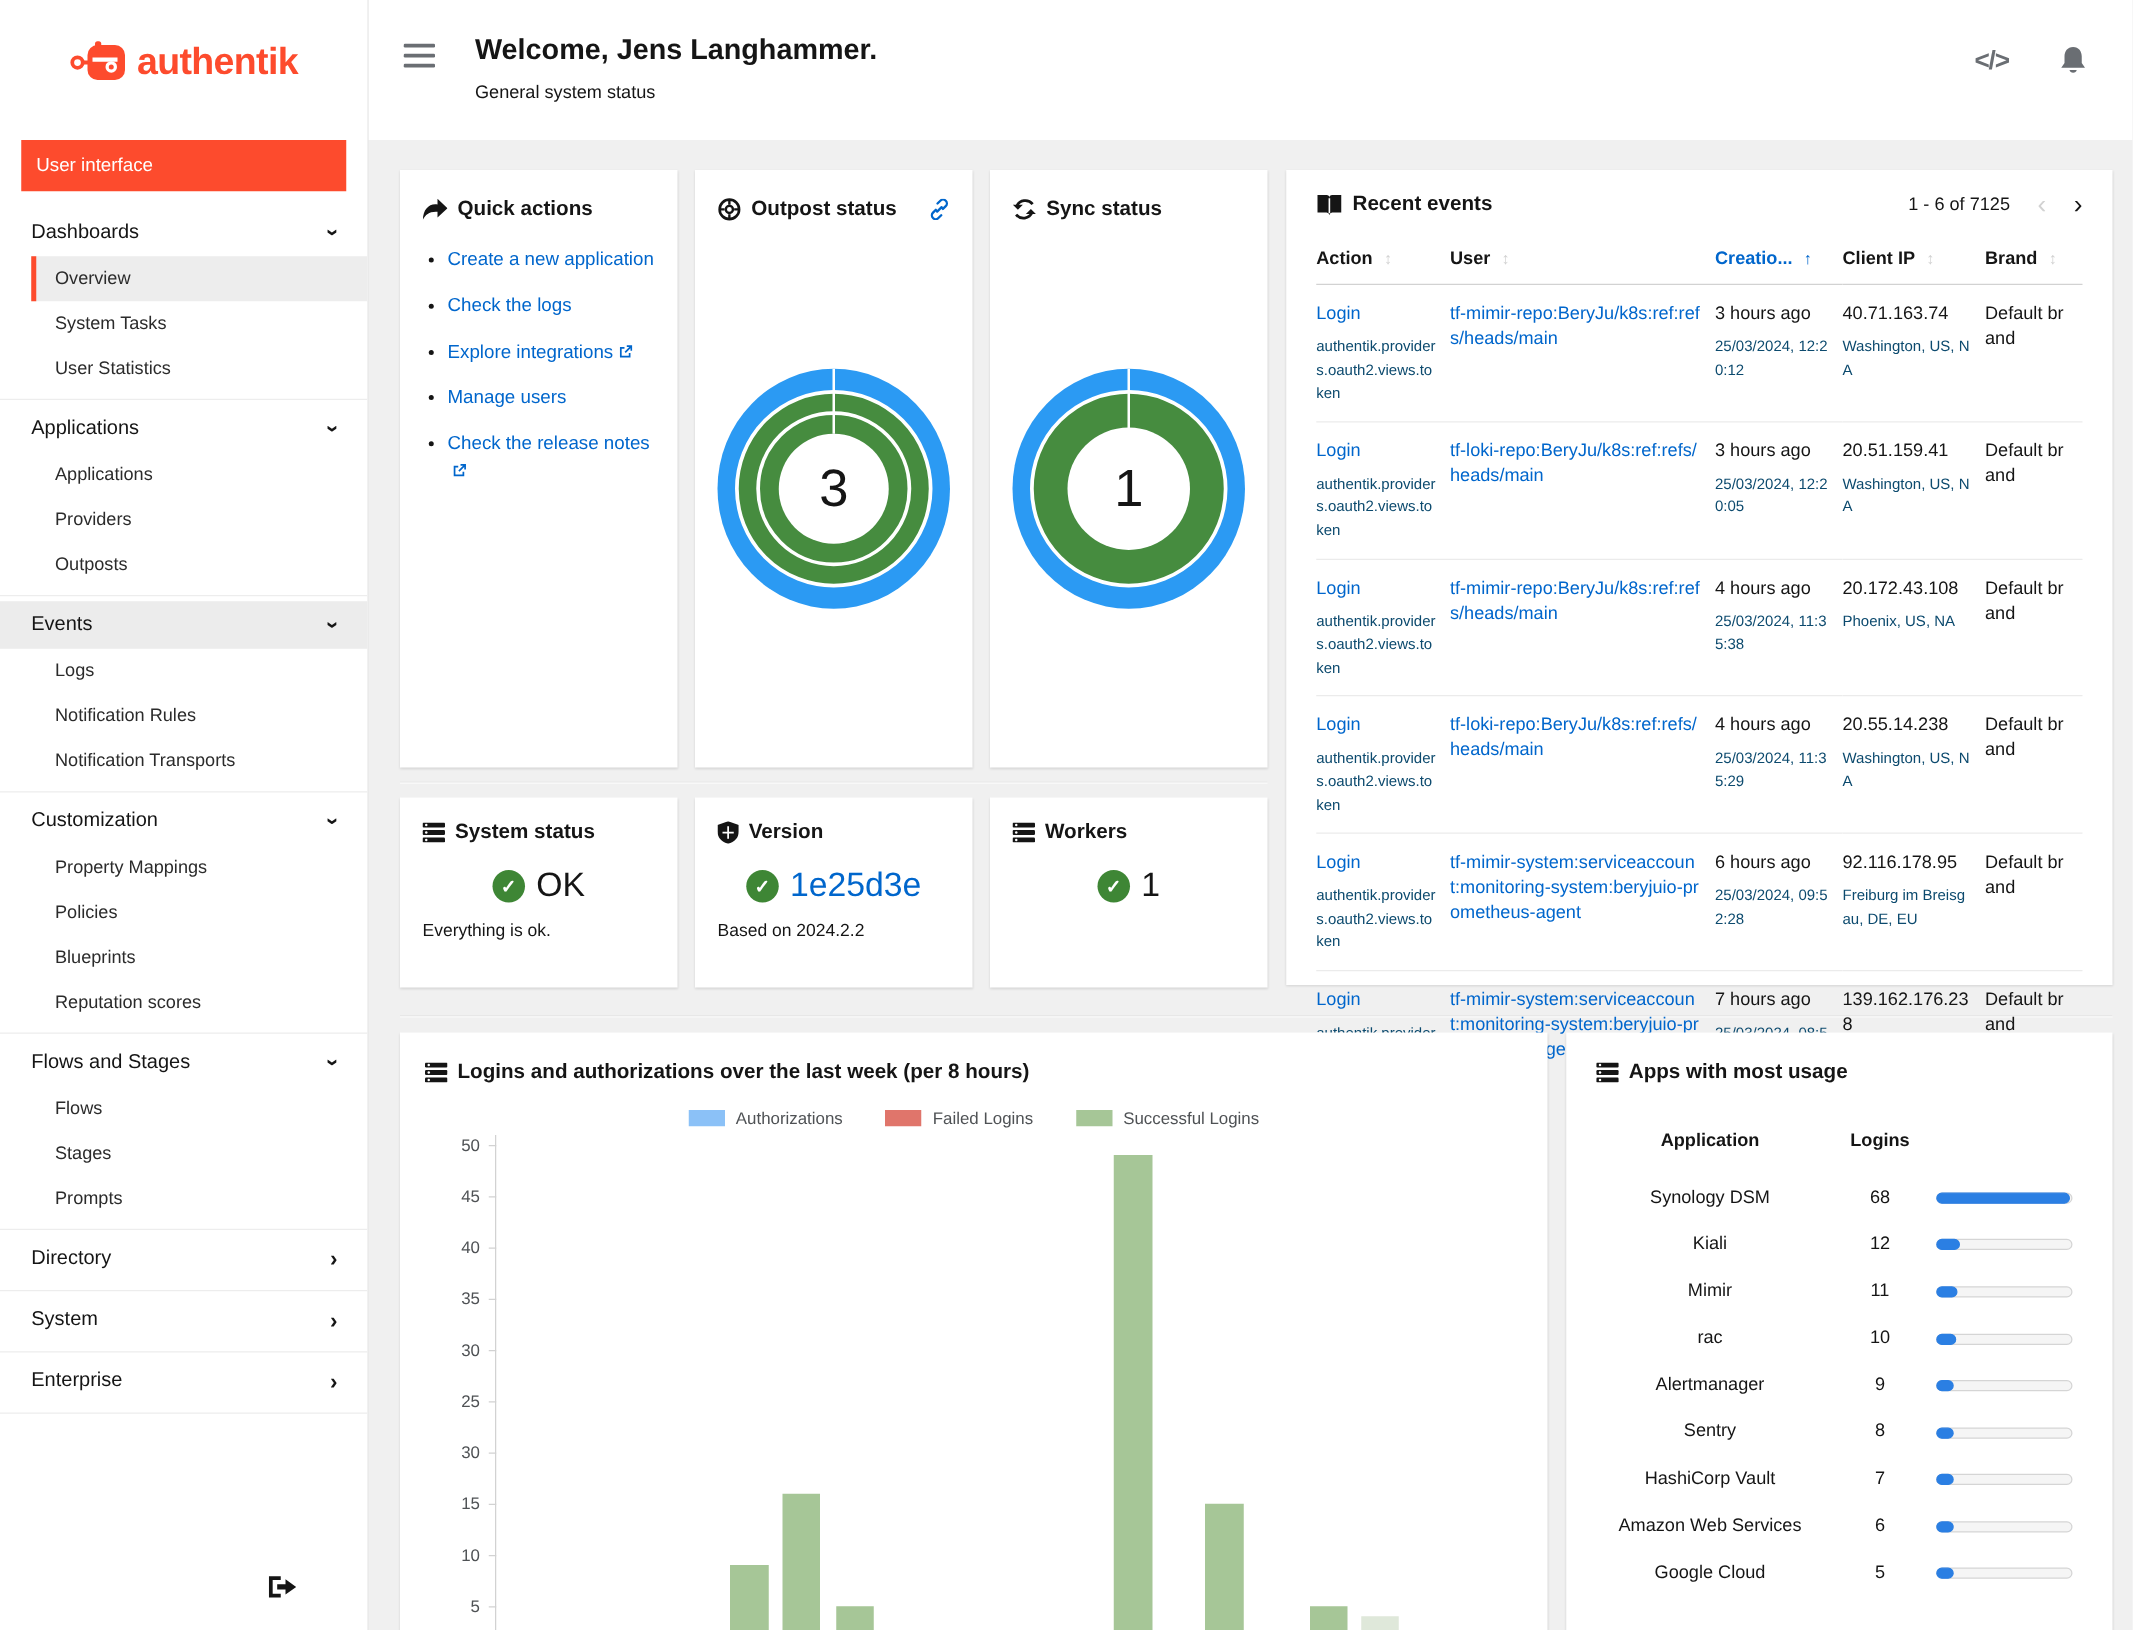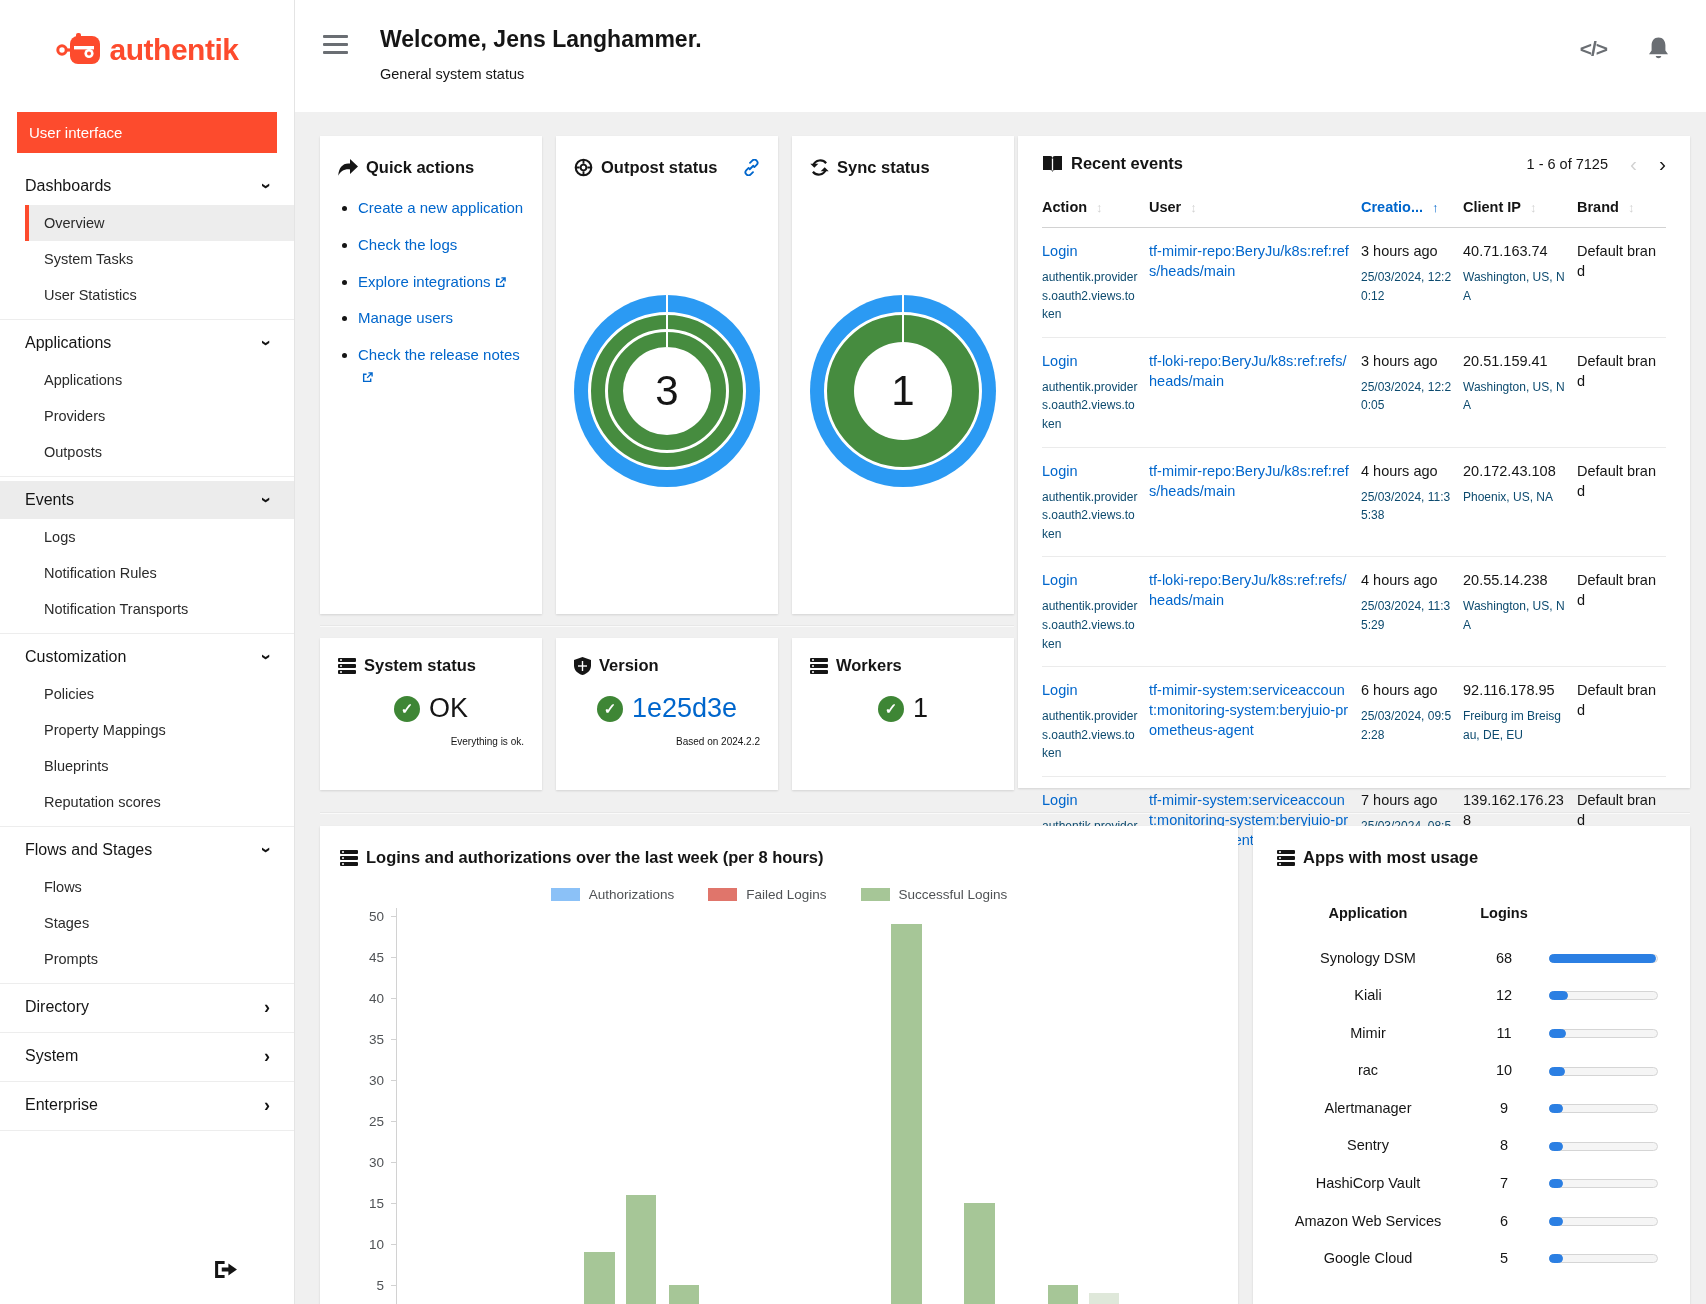--- a/index.html
+++ b/index.html
@@ -32,32 +32,32 @@
   .main { flex:1; display:flex; flex-direction:column; min-width:0; }
   .header { height:112px; background:#fff; display:flex; align-items:flex-start; padding:26px 36px 0 28px; }
   .burger { width:25px; display:flex; flex-direction:column; gap:5px; margin:9px 32px 0 0; cursor:pointer; }
   .burger span { height:3px; background:#6a6e73; border-radius:1px; }
   .page-title { font-size:23px; font-weight:bold; margin:0 0 13px; }
   .page-sub { font-size:14.5px; }
   .header-icons { margin-left:auto; display:flex; align-items:center; gap:40px; margin-top:10px; }
   .code-ico { font-size:21px; font-weight:bold; color:#6a6e73; letter-spacing:-1px; cursor:pointer; }
 
   .content { flex:1; padding:24px 16px 0 25px; overflow:hidden; }
-  .top { display:flex; gap:4px; }
+  .top { display:flex; gap:15px; }
   .left-col { width:694px; flex:none; }
   .cards-row { display:flex; gap:14px; }
   .card { background:#fff; box-shadow:0 1px 2px rgba(3,3,3,.12); }
   .sm-card { width:222px; height:478px; padding:22px 18px; }
   .card-title { display:flex; align-items:center; gap:8px; font-size:16.5px; font-weight:bold; }
   .card-title .sp { flex:1; }
   .hdiv { height:2px; background:#fafafa; border-top:1px solid #e7e7e7; margin:11px 0; }
   .st-card { width:222px; height:152px; padding:18px 18px; }
   .stat { display:flex; align-items:center; justify-content:center; gap:9px; margin-top:18px; font-size:27px; }
   .check { width:26px; height:26px; flex:none; border-radius:50%; background:var(--check-green,#3e8635); color:#fff; display:flex; align-items:center; justify-content:center; font-size:15px; font-weight:bold; }
-  .stat-desc { text-align:right; font-size:10px; margin-top:12px; }
+  .stat-desc { text-align:left; font-size:14px; margin-top:12px; }
   .blue { color:var(--link,#0066cc); }
 
   
   .qa-list { margin:20px 0 0; padding-left:20px; }
   .qa-list li { margin-bottom:15px; font-size:15px; line-height:1.45; }
   .qa-list a { color:var(--link,#0066cc); text-decoration:none; cursor:pointer; }
 
   
   .donut-wrap { display:flex; justify-content:center; margin-top:118px; }
   .donut { width:192px; height:192px; border-radius:50%; background:var(--donut-blue,#2b9af3); position:relative; display:flex; align-items:center; justify-content:center; }
@@ -161,22 +161,22 @@
           </div>
           <div class="nav-item">Logs</div>
           <div class="nav-item">Notification Rules</div>
           <div class="nav-item">Notification Transports</div>
         </div>
         <div class="nav-section">
           <div class="nav-head">
             <span>Customization</span>
             <span class="chev down">›</span>
           </div>
+          <div class="nav-item">Property Mappings</div>
           <div class="nav-item">Policies</div>
-          <div class="nav-item">Property Mappings</div>
           <div class="nav-item">Blueprints</div>
           <div class="nav-item">Reputation scores</div>
         </div>
         <div class="nav-section">
           <div class="nav-head">
             <span>Flows and Stages</span>
             <span class="chev down">›</span>
           </div>
           <div class="nav-item">Flows</div>
           <div class="nav-item">Stages</div>

